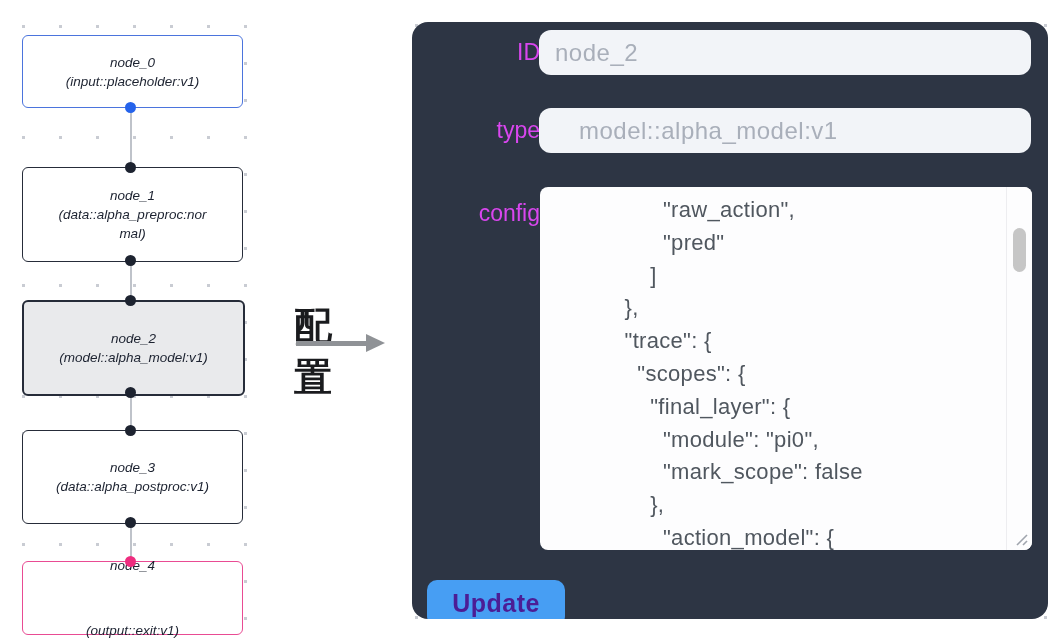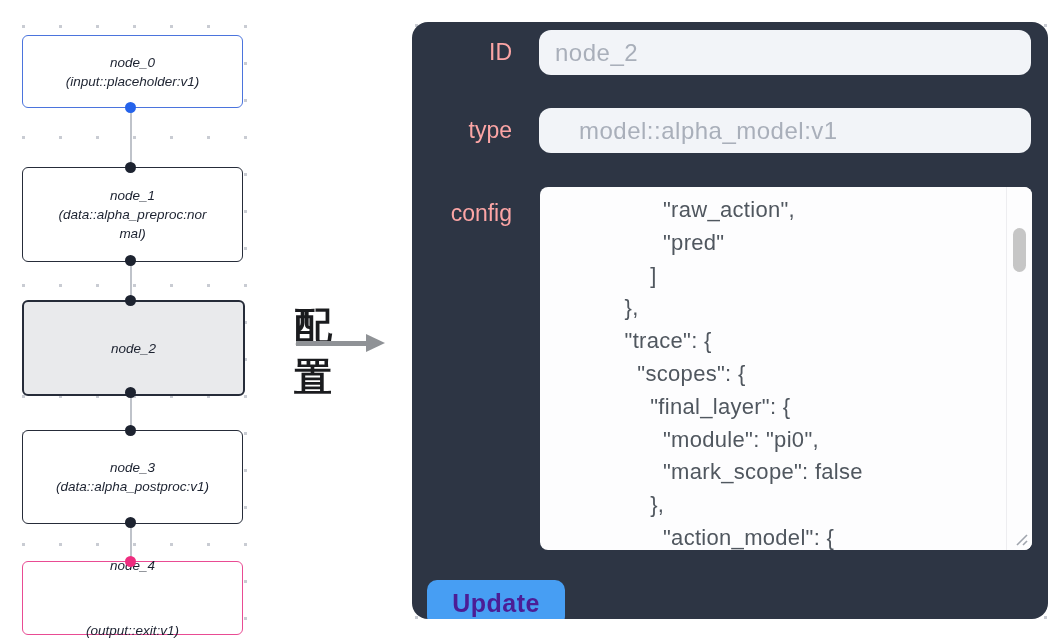--- a/index.html
+++ b/index.html
@@ -34,21 +34,21 @@
   .arrow-head{position:absolute;left:366px;top:334px;width:0;height:0;
               border-top:9.5px solid transparent;border-bottom:9.5px solid transparent;
               border-left:19px solid #8f9296;}
 
   
   .config-region{position:absolute;left:392px;top:0;width:670px;height:643px;background:#ffffff;
           background-image:radial-gradient(#c9ccd3 1.7px,transparent 1.8px);
           background-size:37px 37px;background-position:6px 7px;}
   .panel{position:absolute;left:20px;top:22px;width:636px;height:597px;background:#2d3544;
          border-radius:16px;overflow:hidden;}
-  .f-label{position:absolute;left:0;width:100px;text-align:right;color:#fca5a5;font-size:23px;}
+  .f-label{position:absolute;left:0;width:100px;text-align:right;color:#d946ef;font-size:23px;padding-left:28px;}
   .lbl-id{top:8px;height:45px;line-height:45px;}
   .lbl-type{top:86px;height:45px;line-height:45px;}
   .lbl-config{top:178px;}
   .f-input{position:absolute;left:127px;width:492px;height:45px;border:none;outline:none;
            background:#f2f4f8;border-radius:12px;color:#a9afba;font-size:24px;padding:0 16px;
            letter-spacing:0.5px;box-sizing:border-box;font-family:"Liberation Sans","DejaVu Sans",sans-serif;}
   .in-id{top:8px;}
   .in-type{top:86px;padding-left:40px;}
   .ta-wrap{position:absolute;left:128px;top:165px;width:492px;height:363px;background:#fdfdfe;
            border-radius:8px;overflow:hidden;}
@@ -73,20 +73,21 @@
     <div class="gnode v-input n0">
       <div>node_0</div>
       <div class="ntype">(input::placeholder:v1)</div>
     </div>
     <div class="gnode n1">
       <div>node_1</div>
       <div class="ntype">(data::alpha_preproc:normal)</div>
     </div>
     <div class="gnode v-selected n2">
       <div>node_2</div>
+      <div class="ntype">(model::alpha_model:v1)</div>
     </div>
     <div class="gnode n3">
       <div>node_3</div>
       <div class="ntype">(data::alpha_postproc:v1)</div>
     </div>
     <div class="gnode v-output n4">
       <div>node_4</div>
       <div class="ntype">(output::exit:v1)</div>
     </div>
 

